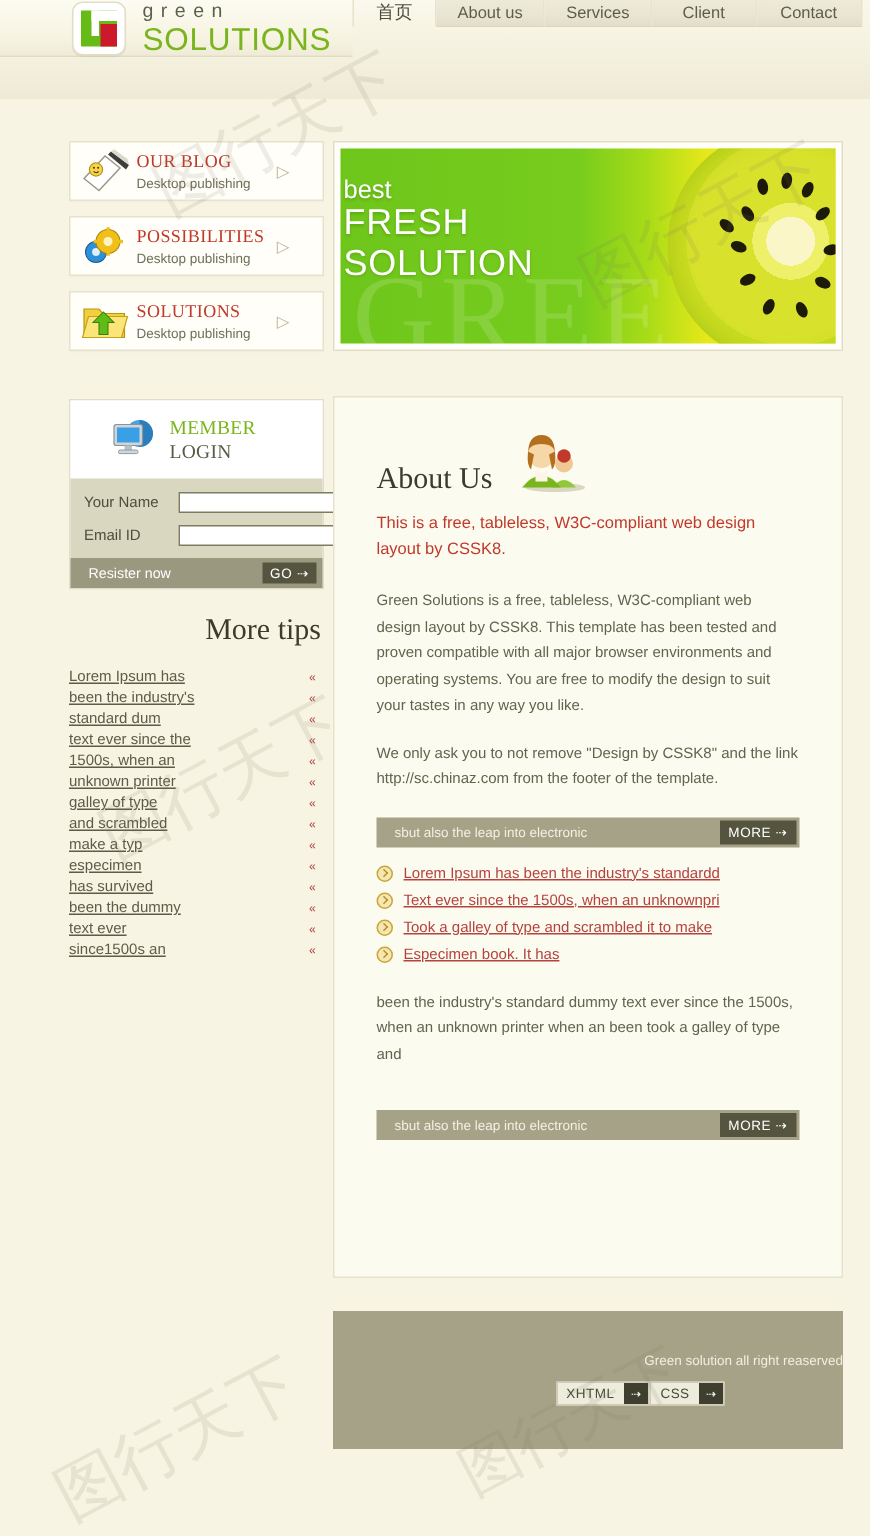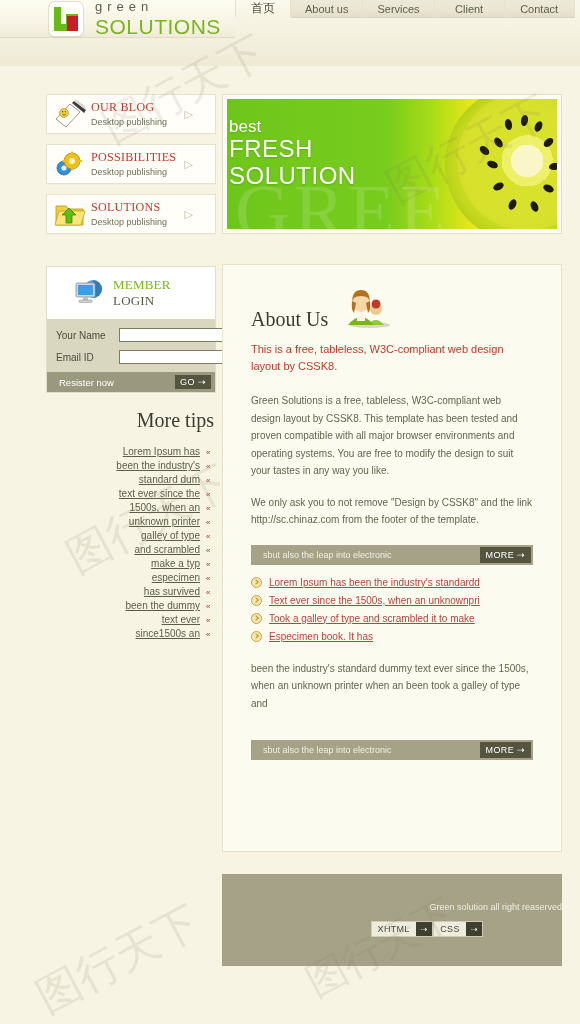--- a/index.html
+++ b/index.html
@@ -245,21 +245,21 @@
     padding-right: 2px;
   }
   .tips-title {
     font-family: "Liberation Serif", serif;
     font-size: 20px;
     color: #3b3c2e;
     margin-bottom: 14px;
   }
   .tip-row {
     display: flex;
-    justify-content: flex-end;
+    justify-content: space-between;
     align-items: baseline;
     margin-bottom: 3px;
   }
   .tip-link {
     font-size: 10px;
     color: #5c5d49;
     text-decoration: underline;
     cursor: pointer;
   }
   .tip-mark {

